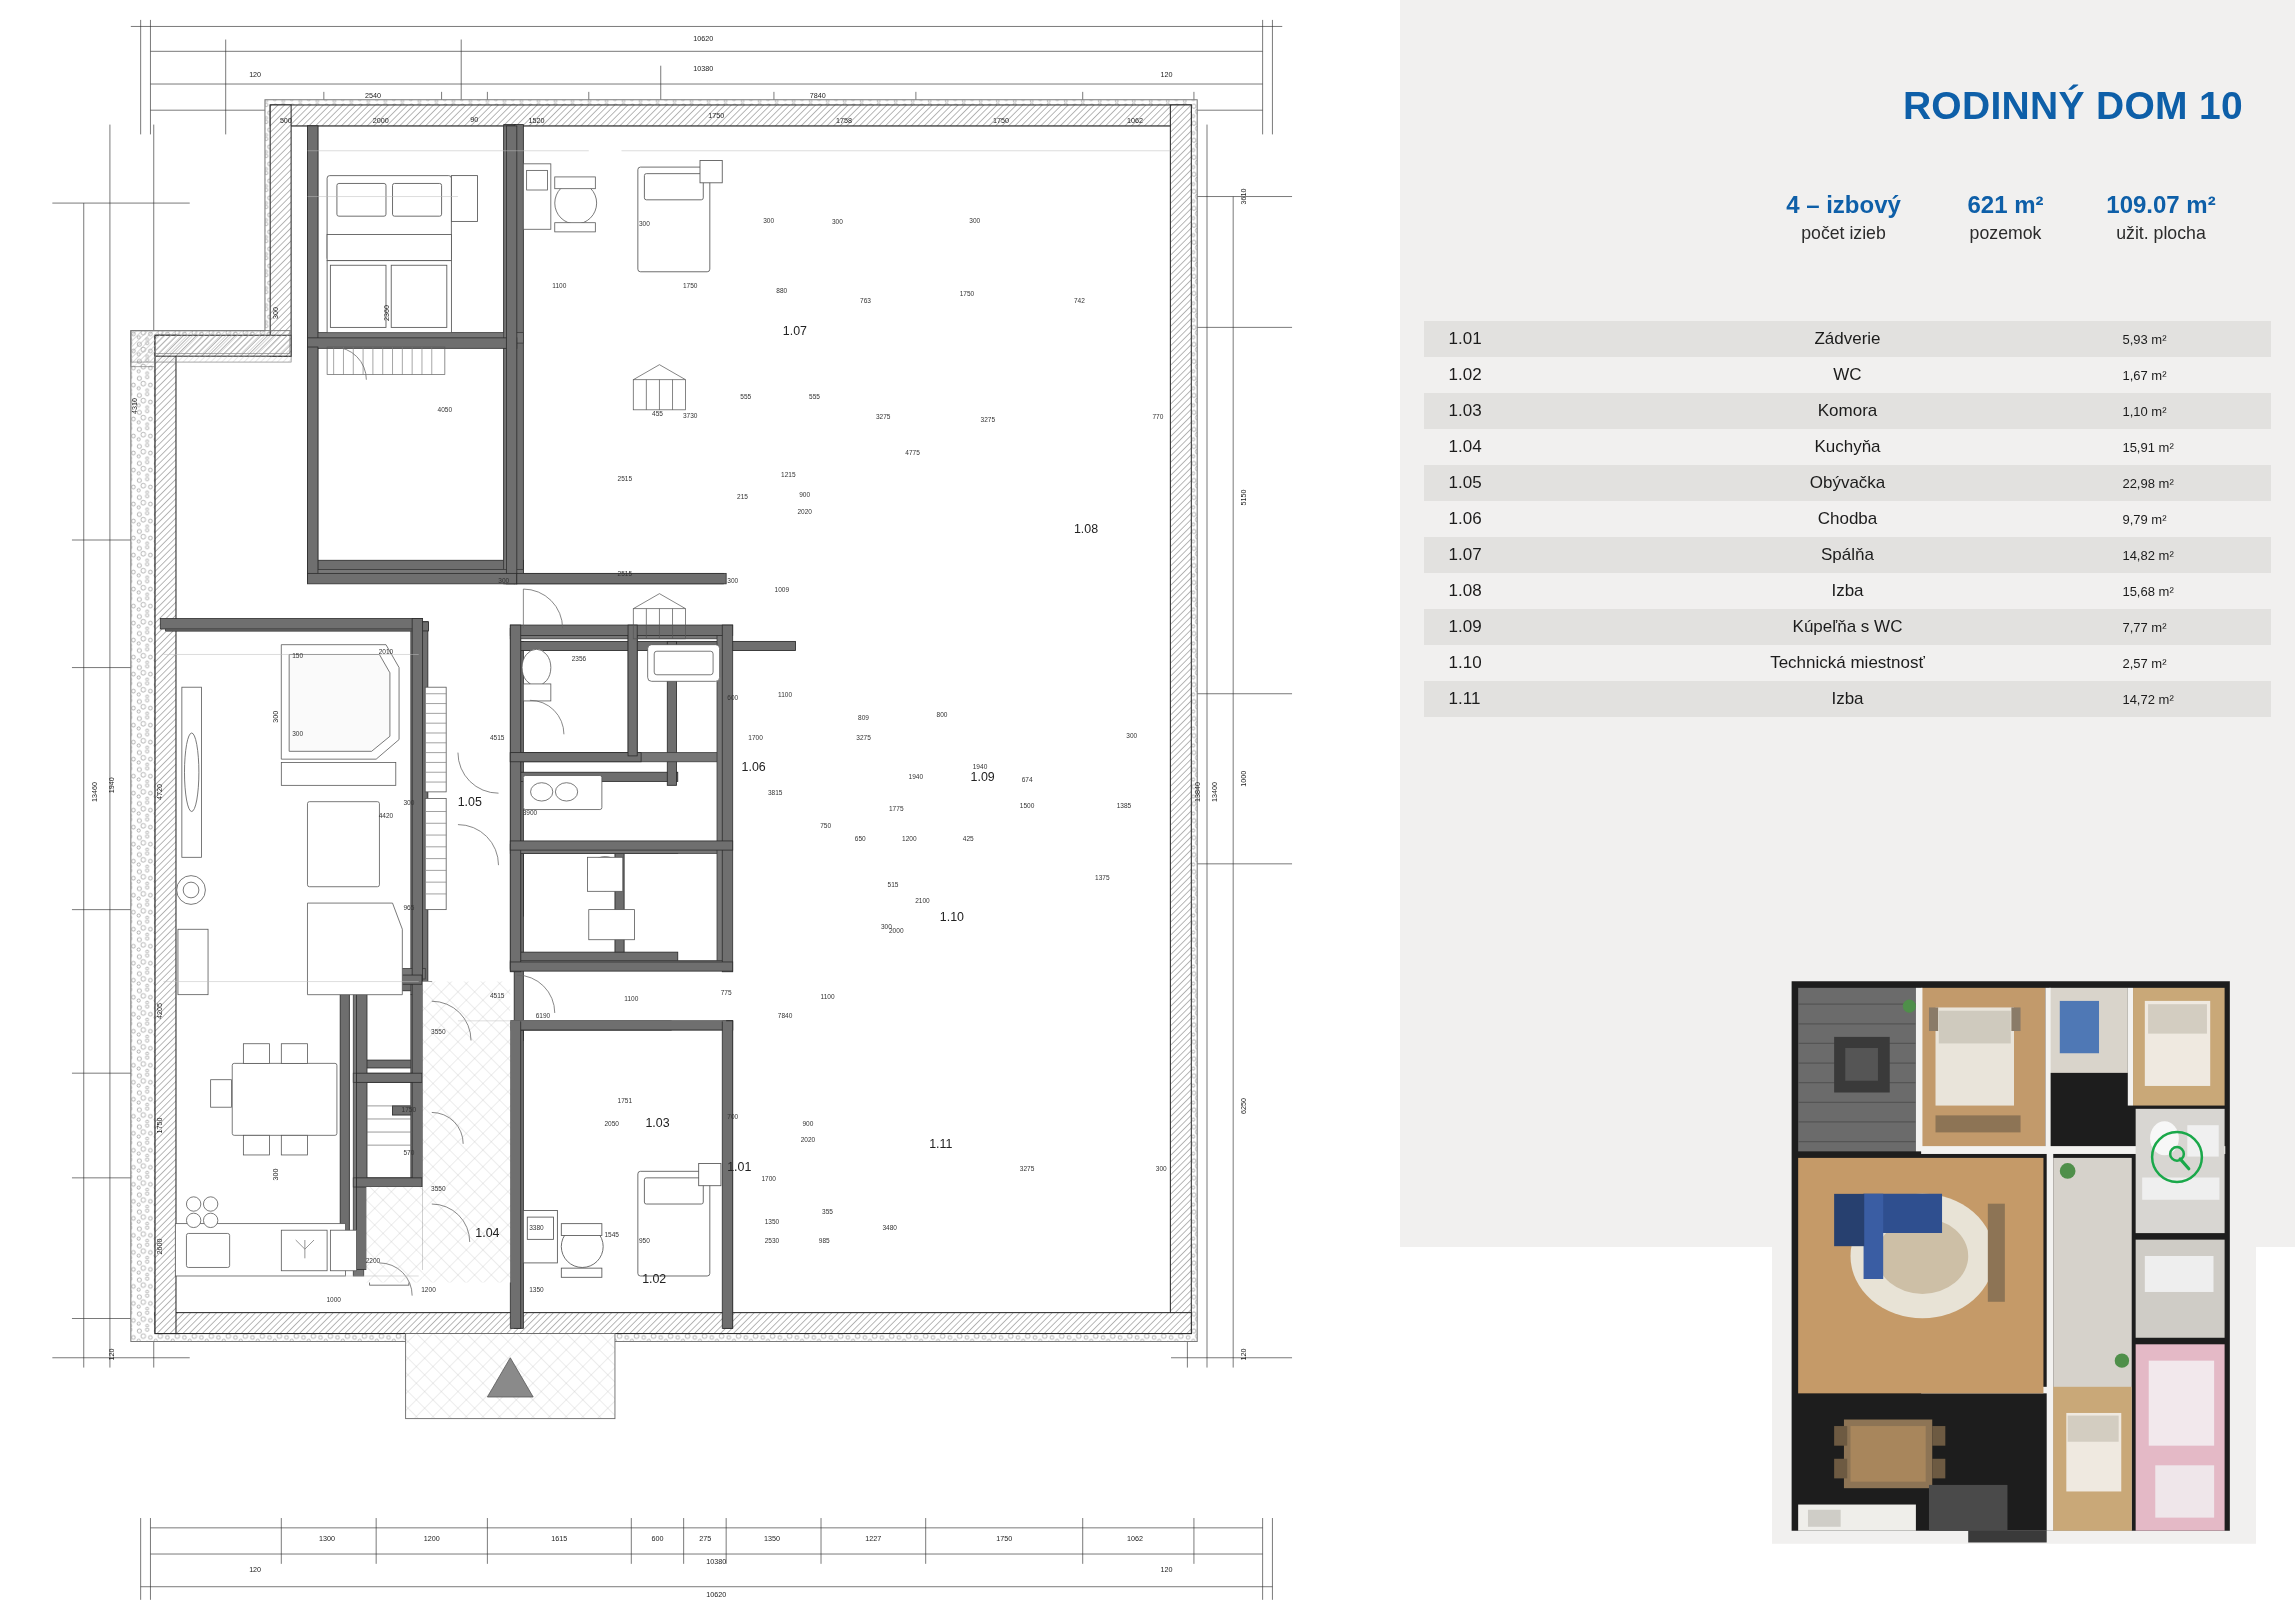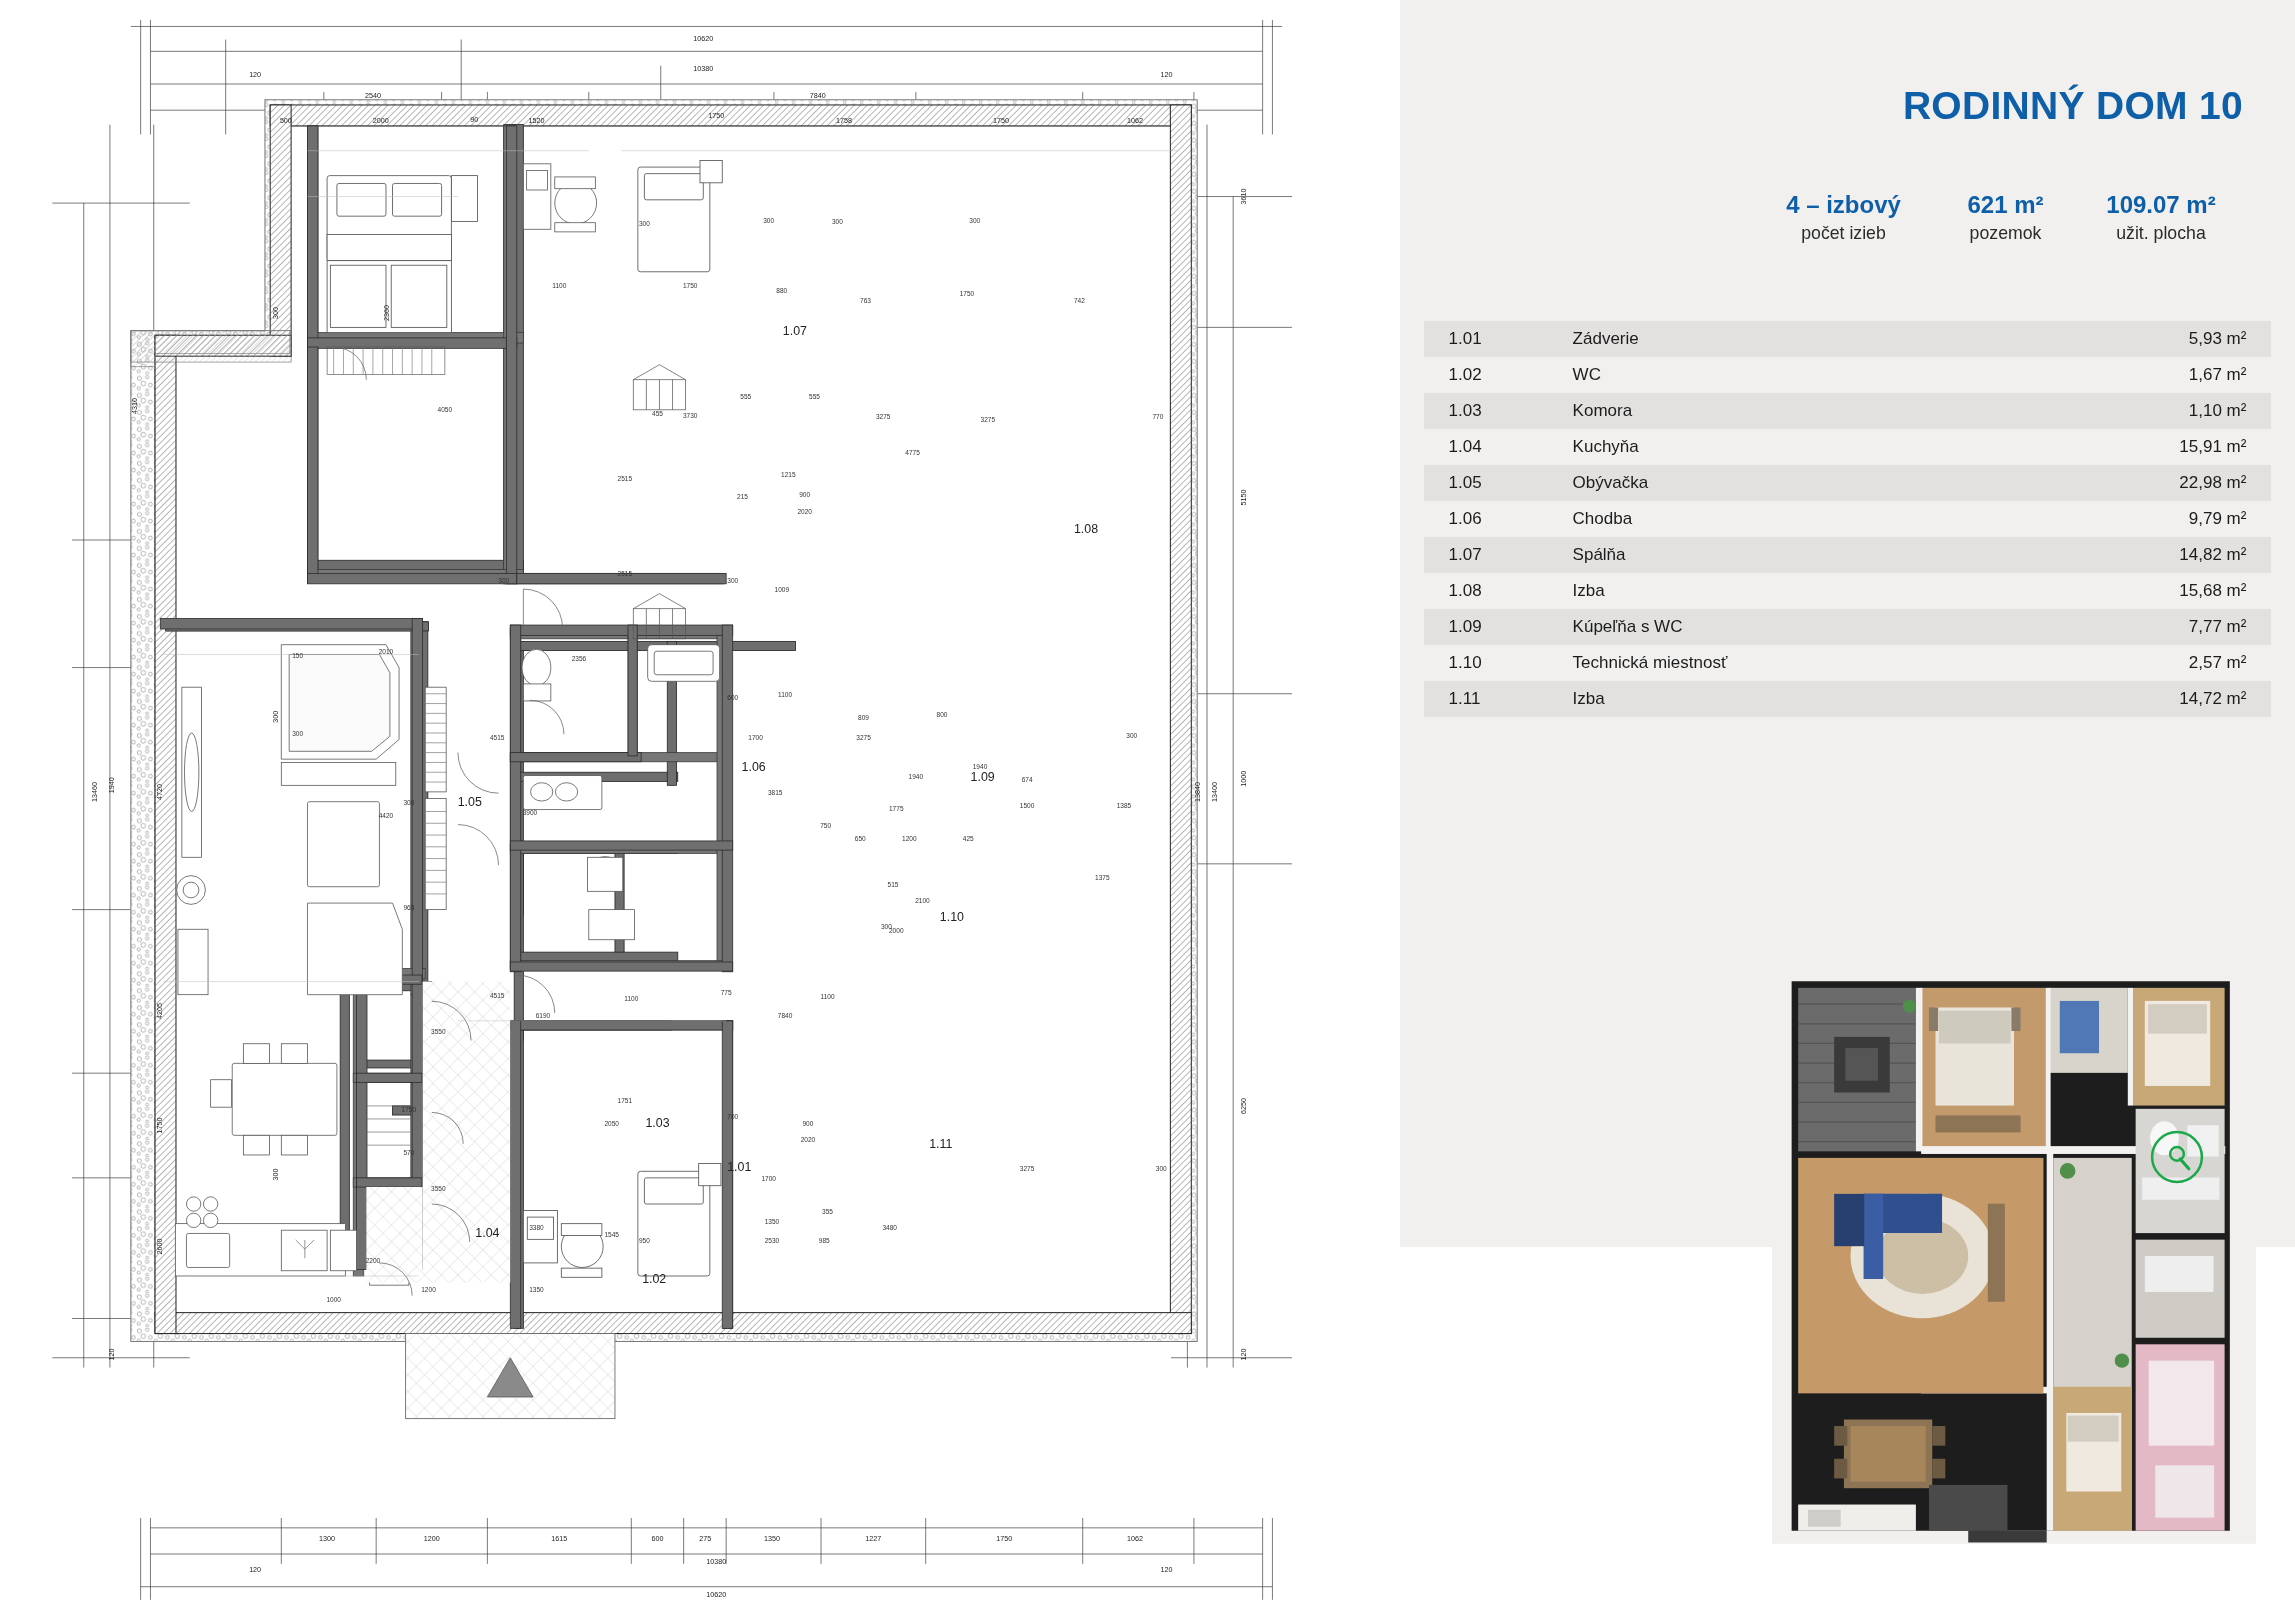--- a/index.html
+++ b/index.html
@@ -53,22 +53,22 @@
     position:absolute; left:23.6px; right:23.6px; top:321px;
     font-size: 17px; color:#1c1c1c;
   }
   .trow {
     display:flex; align-items:center;
     height: 36px;
     padding: 0 25px;
   }
   .trow.alt { background:#e2e1df; }
   .trow .code { width: 124px; text-align:left; font-size:17px;}
-  .trow .name { flex:1; text-align:left; font-size:17px;}
-  .trow .size { width: 124px; text-align:right; font-size:17px;}
+  .trow .name { flex:1; text-align:center; font-size:17px;}
+  .trow .size { width: 124px; text-align:left; font-size:13px;}
 
   .render-box {
     position:absolute; left:1480px; top:982px;
     width: 484px; height: 576px;
   }
   .render-svg { width:100%; height:100%; display:block; }
 
   .logo {
     position:absolute; right:46px; bottom:167px;
     text-align:center; width: 222px;

